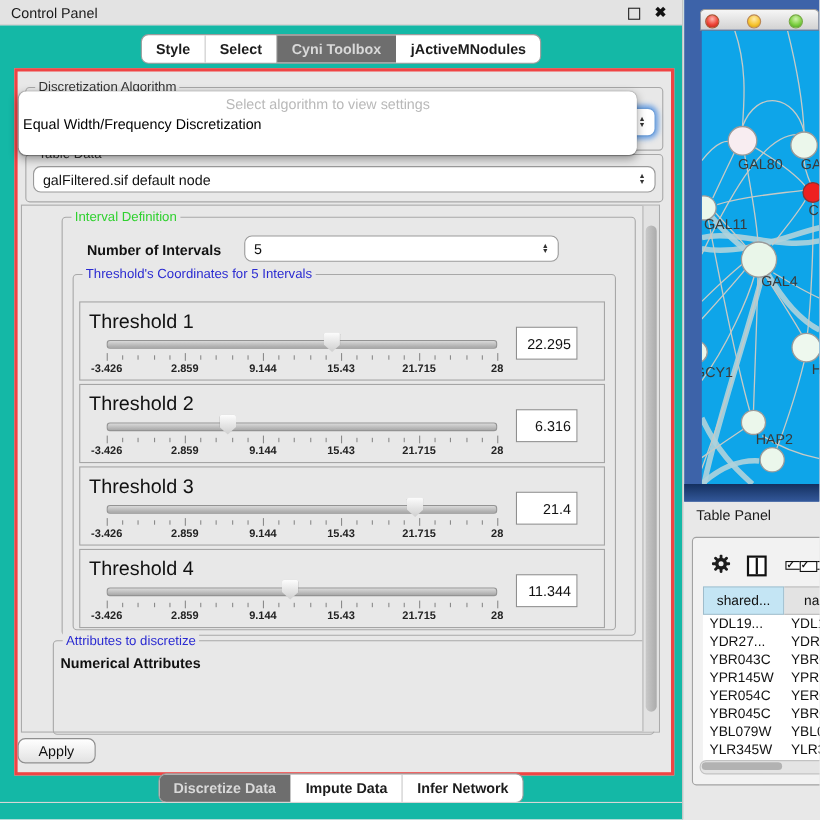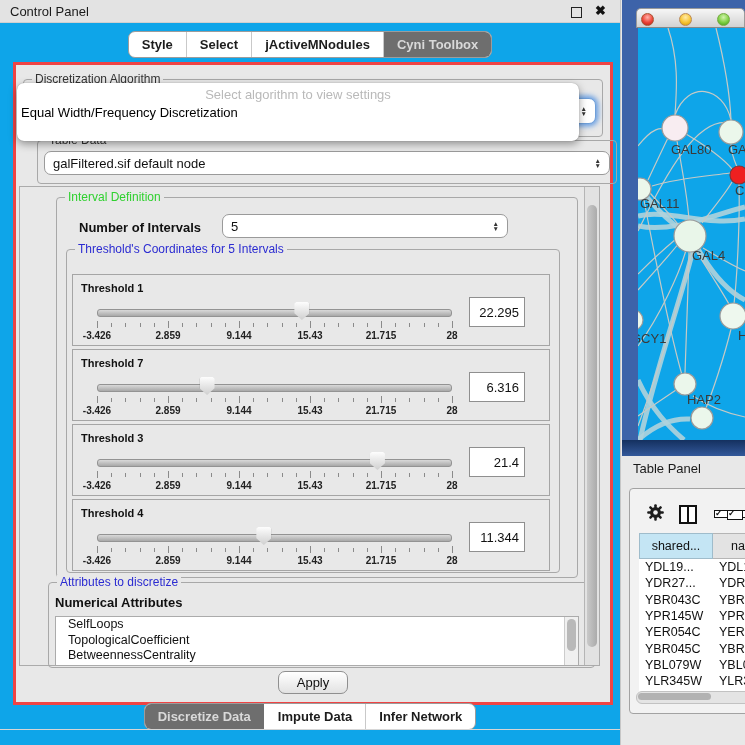--- a/index.html
+++ b/index.html
@@ -1,19 +1,19 @@
 <!DOCTYPE html>
 <html><head>
 <meta charset="utf-8">
 <style>
   html,body{margin:0;padding:0}
   body{width:745px;height:745px;position:relative;overflow:hidden;background:#e8e8e8;
        font-family:"Liberation Sans",sans-serif;color:#111;-webkit-font-smoothing:antialiased}
   
-  .left{position:absolute;left:0;top:0;width:620px;height:745px;background:#0ea5e9;border-right:1px solid #c6c6c6}
+  .left{position:absolute;left:0;top:0;width:620px;height:745px;background:#14b8a6;border-right:1px solid #c6c6c6}
   .titlebar{position:absolute;left:0;top:0;width:100%;height:22px;background:#e3e3e3;border-bottom:1px solid #d0d0d0}
   .titlebar .t{position:absolute;left:10px;top:4px;font-size:13px;color:#1a1a1a}
   .float-btn{position:absolute;right:38px;top:7px;width:9px;height:9px;border:1.5px solid #222;background:transparent}
   .close-btn{position:absolute;right:14px;top:3px;font-size:13px;font-weight:bold;color:#111}
   .close-btn::after{content:"✖"}
   .tabbar-row{position:absolute;top:31px;left:0;width:100%;display:flex;justify-content:center}
   .tabbar{display:flex;background:#fff;border:1px solid #9c9c9c;border-radius:7px;overflow:hidden;height:25px;align-items:stretch}
   .tab{display:flex;align-items:center;gap:5px;padding:0 13px;font-size:13px;font-weight:bold;color:#1c1c1c}
   .tab+.tab{border-left:1px solid #c9c9c9}
   .tab.selected{background:#6e6e6e;color:#d9d9d9}
@@ -26,50 +26,50 @@
   .combo{position:absolute;background:#fff;border:1px solid #9a9a9a;border-radius:7px;font-size:13px;color:#111;
          display:flex;align-items:center;padding:0 8px;box-sizing:border-box}
   .spinner{margin-left:auto;display:flex;flex-direction:column;line-height:5px;font-size:6.5px;color:#333;padding-left:6px}
   .algo{left:7px;top:14px;width:578px;height:56px}
   .algo-combo{left:6px;top:18px;right:6px;height:26px;box-shadow:0 0 5px 2.5px rgba(86,148,226,.85);border-color:#6f9fd8}
   .popup{position:absolute;left:1px;top:18px;width:562px;height:58px;background:#fff;border-radius:7px;z-index:5;
          box-shadow:0 3px 9px rgba(0,0,0,.38),0 0 1px rgba(0,0,0,.35);padding-top:2px;box-sizing:border-box}
   .popup .ph{text-align:center;color:#b9b9b9;font-size:13px;height:19px;line-height:19px}
   .popup .opt{font-size:13px;height:18px;line-height:18px;padding-left:4px;color:#000;white-space:nowrap}
   .popup .opt.bold{font-weight:bold}
-  .td-group{left:21px;top:75px;width:578px;height:42px}
+  .td-group{left:7px;top:75px;width:578px;height:42px}
   .td-combo{left:6px;top:10px;right:6px;height:24px}
   .scroll{position:absolute;left:3px;top:121px;width:581px;height:480px;border:1px solid #ababab;background:#e8e8e8;box-sizing:border-box}
   .vscroll{position:absolute;right:0;top:0;bottom:0;width:14px;border-left:1px solid #b5b5b5;background:#e2e2e2}
   .vthumb{position:absolute;left:1.5px;top:18px;width:10px;height:442px;background:linear-gradient(90deg,#c9c9c9,#ababab);border-radius:6px}
   .interval{left:36px;top:10px;width:520px;height:379px}
   .noi-label{position:absolute;left:22px;top:22px;font-size:13px;font-weight:bold}
   .noi-combo{left:165px;top:16px;width:286px;height:24px}
   .thgroup{left:9px;top:51px;width:492px;height:322px}
   .thpanel{position:absolute;left:5px;width:478px;height:72px;border:1px solid #a5a5a5;background:#e8e8e8;box-sizing:border-box}
-  .th-label{position:absolute;left:8px;top:7px;font-size:11px;font-weight:bold}
+  .th-label{position:absolute;left:8px;top:7px;font-size:18px;font-weight:normal}
   .slider-zone{position:absolute;left:24px;top:0;width:355px;height:72px}
   .track{position:absolute;left:0;right:0;top:34px;height:6px;border-radius:3px;border:1px solid #939393;
          background:linear-gradient(180deg,#d9d9d9,#a8a8a8)}
   .thumb{position:absolute;top:27px;width:15px;height:18px;background:linear-gradient(180deg,#fdfdfd,#cfcfcf);
          clip-path:polygon(50% 100%,0 62%,0 10%,12% 0,88% 0,100% 10%,100% 62%);filter:drop-shadow(0 0 1px #777)}
   .ticks{position:absolute;left:0;width:355px;top:46px;height:7px}
   .tick{position:absolute;top:2px;width:1px;height:4px;background:#8a8a8a}
   .tick.major{top:0;height:7px}
   .tlabels{position:absolute;left:0;width:355px;top:55px;height:12px;font-size:10px;font-weight:bold;color:#222}
   .tlabel{position:absolute;transform:translateX(-50%);white-space:nowrap}
   .thval{position:absolute;right:24px;top:22px;width:56px;height:30px;background:#fff;border:1px solid #8f8f8f;
          font-size:13px;display:flex;align-items:center;justify-content:flex-end;padding-right:5px;box-sizing:border-box}
   .attrs{left:28px;top:395px;width:545px;height:84px}
   .na-label{position:absolute;left:6px;top:12px;font-weight:bold;font-size:13px}
   .attr-list{position:absolute;left:6px;top:33px;right:15px;bottom:1px;background:#fff;border:1px solid #ababab;overflow:hidden}
   .attr-item{font-size:12.5px;height:15.5px;line-height:15.5px;padding-left:12px;white-space:nowrap}
   .list-scroll{position:absolute;right:0;top:0;bottom:0;width:13px;background:#f0f0f0;border-left:1px solid #ccc}
   .list-thumb{position:absolute;left:1.5px;top:2px;width:9px;height:32px;background:#b9b9b9;border-radius:5px}
-  .apply-row{position:absolute;left:0;right:0;top:606px;display:flex;justify-content:center}
+  .apply-row{position:absolute;left:0;right:0;top:606px;display:flex;justify-content:flex-start}
   .apply-btn{font-family:"Liberation Sans",sans-serif;font-size:13px;height:23px;padding:0 18px;color:#111;
              background:linear-gradient(180deg,#ffffff,#e2e2e2);border:1px solid #8f8f8f;border-radius:7px}
   .btabs-row{position:absolute;top:703px;left:0;width:620px;display:flex;justify-content:center}
   .left-footline{position:absolute;left:0;top:729px;width:620px;height:1px;background:#d6d6d6}
   
   .netwin{position:absolute;left:622px;top:0;width:123px;height:456px;background:#3d63a9}
   .net-bottom{position:absolute;left:622px;top:440px;width:123px;height:16px;background:linear-gradient(180deg,#14305f,#33589a)}
   .mac-titlebar{position:absolute;left:636px;top:8px;width:109px;height:20px;border:1px solid #9a9a9a;border-bottom-color:#888;
                 border-radius:5px 5px 0 0;background:linear-gradient(180deg,#f6f6f6,#d2d2d2);box-sizing:border-box}
   .tl{position:absolute;top:4px;width:11px;height:11px;border-radius:50%}
@@ -109,25 +109,25 @@
   </div>
 
   <div class="tabbar-row">
     <div class="tabbar" id="top-tabs">
         <div class="tab">
           <span>Style</span>
         </div>
         <div class="tab">
           <span>Select</span>
         </div>
+        <div class="tab selected">
+          <span>Cyni Toolbox</span>
+        </div>
         <div class="tab">
           <span>jActiveMNodules</span>
-        </div>
-        <div class="tab selected">
-          <span>Cyni Toolbox</span>
         </div>
       </div>
   </div>
 
   <div class="main">
     <div class="group algo">
       <span class="gtitle">Discretization Algorithm</span>
       <div class="combo algo-combo">
         <span class="spinner">
             <span>▲</span>
@@ -204,21 +204,21 @@
                     <span class="tlabel" style="left: 20%;">2.859</span>
                     <span class="tlabel" style="left: 40%;">9.144</span>
                     <span class="tlabel" style="left: 60%;">15.43</span>
                     <span class="tlabel" style="left: 80%;">21.715</span>
                     <span class="tlabel" style="left: 100%;">28</span>
                   </div>
                 </div>
                 <div class="thval">22.295</div>
               </div>
               <div class="thpanel" style="top: 99px;">
-                <span class="th-label">Threshold 7</span>
+                <span class="th-label">Threshold 2</span>
                 <div class="slider-zone">
                   <div class="track"></div>
                   <div class="thumb" style="left: calc(31% - 7.5px);"></div>
                   <div class="ticks">
                     <span class="tick major" style="left: 0%;"></span>
                     <span class="tick" style="left: 4%;"></span>
                     <span class="tick" style="left: 8%;"></span>
                     <span class="tick" style="left: 12%;"></span>
                     <span class="tick" style="left: 16%;"></span>
                     <span class="tick major" style="left: 20%;"></span>
@@ -342,30 +342,20 @@
                 </div>
                 <div class="thval">11.344</div>
               </div>
             </div>
         </div>
       </div>
 
       <div class="group attrs">
         <span class="gtitle blue">Attributes to discretize</span>
         <span class="na-label">Numerical Attributes</span>
-        <div class="attr-list">
-          <div id="attr-items">
-              <div class="attr-item">SelfLoops</div>
-              <div class="attr-item">TopologicalCoefficient</div>
-              <div class="attr-item">BetweennessCentrality</div>
-            </div>
-          <div class="list-scroll">
-              <div class="list-thumb"></div>
-            </div>
-        </div>
       </div>
 
       <div class="vscroll">
           <div class="vthumb"></div>
         </div>
     </div>
 
     <div class="apply-row">
       <button class="apply-btn">Apply</button>
     </div>

